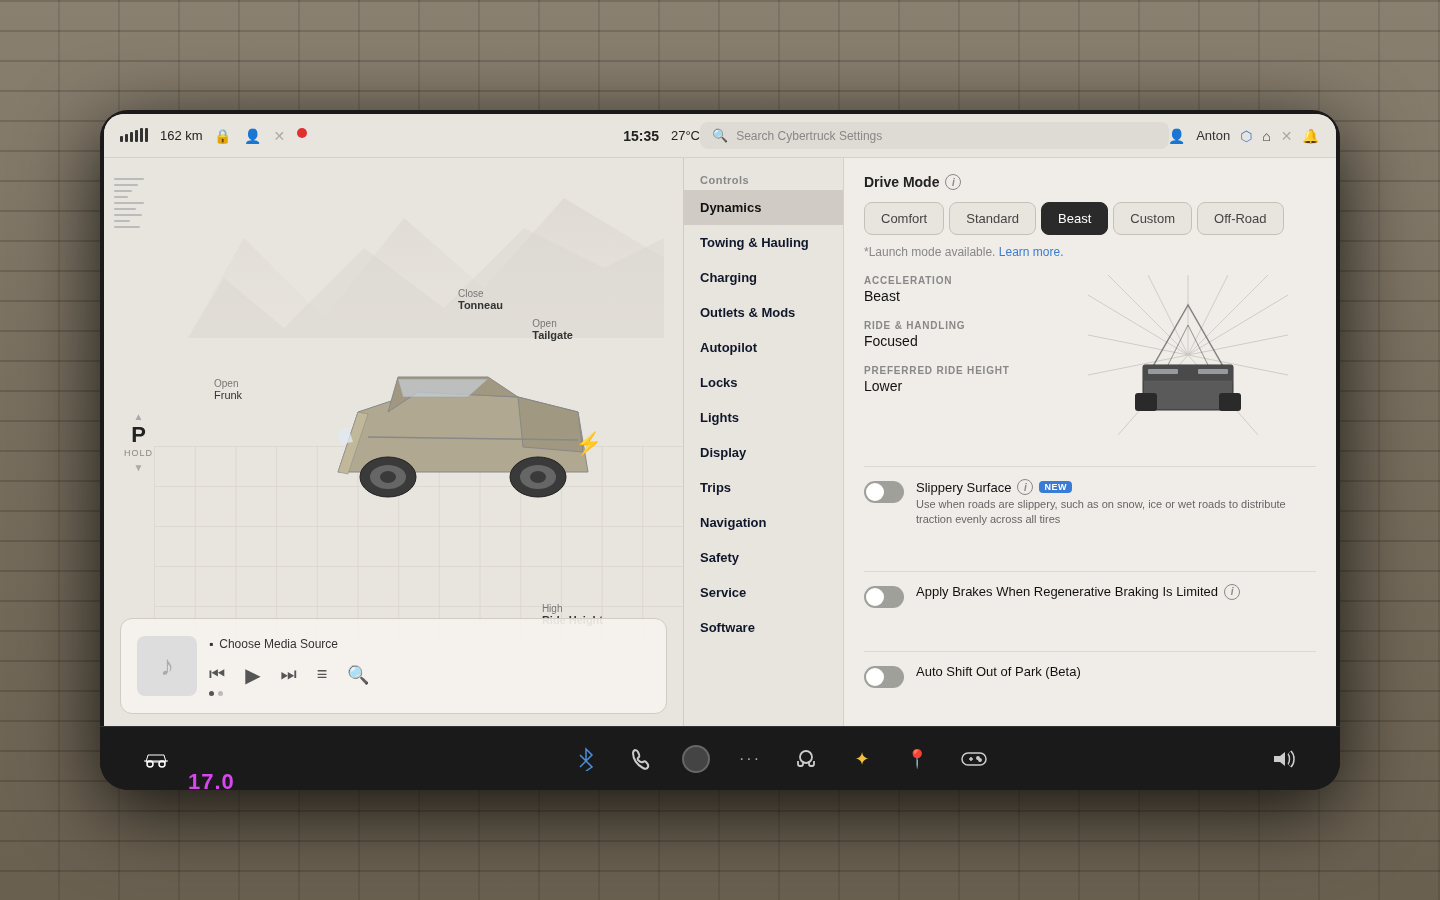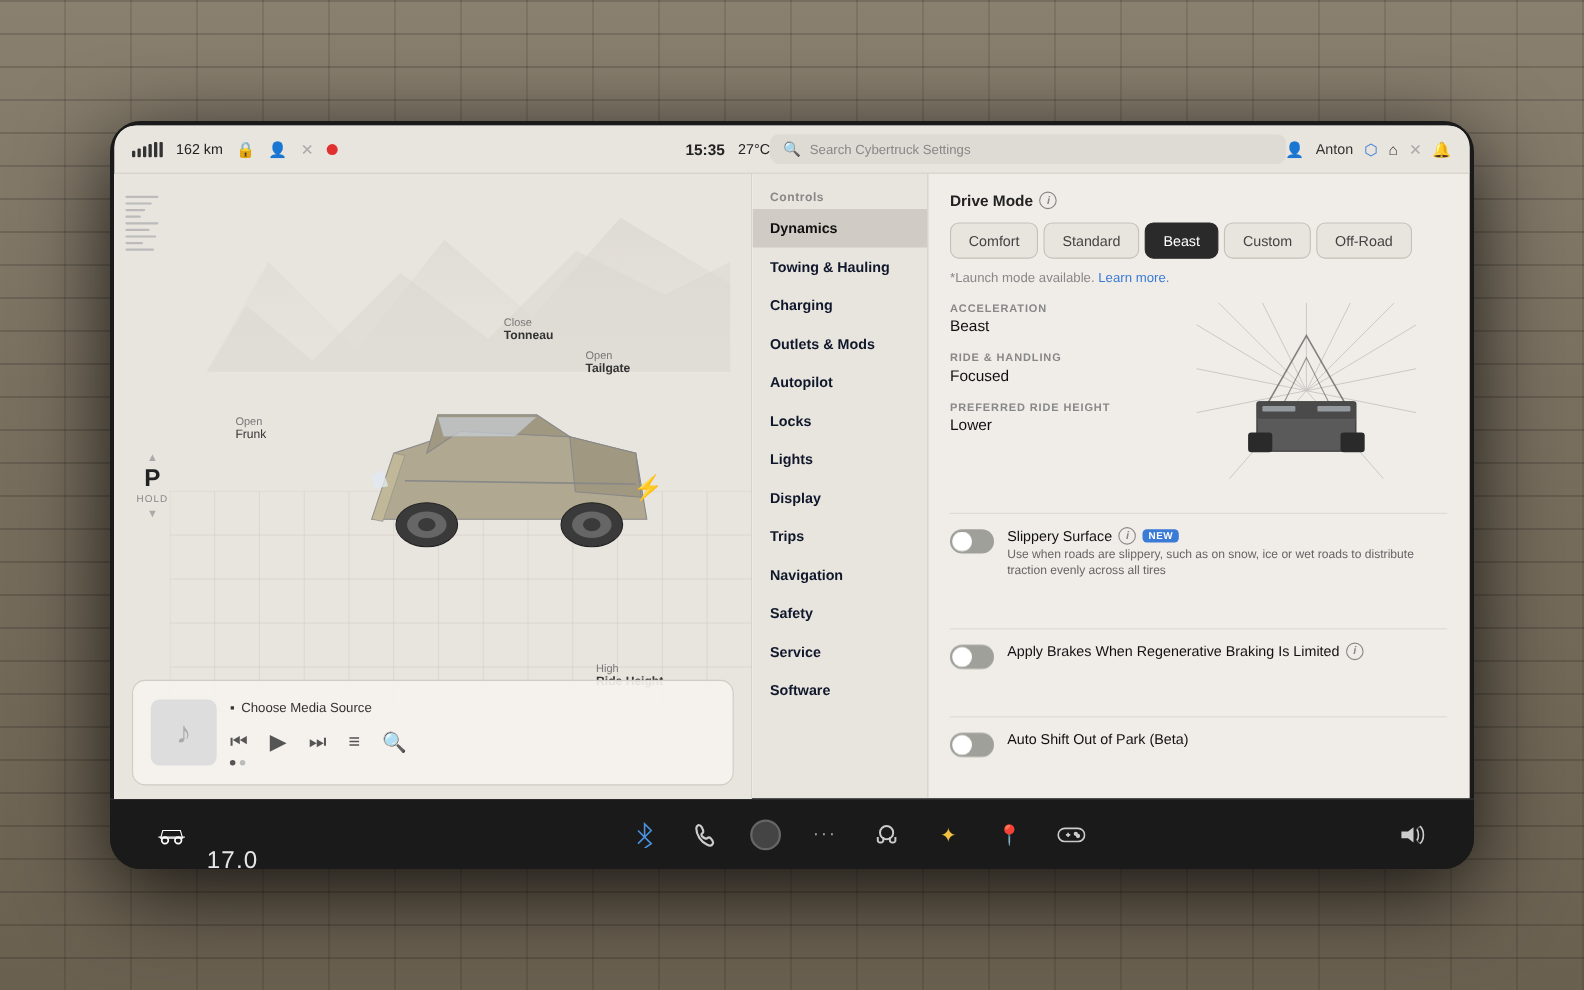--- a/index.html
+++ b/index.html
@@ -59,21 +59,21 @@
       align-items: center;
       height: 44px;
       background: #e8e4de;
       border-bottom: 1px solid #d5d0c8;
       padding: 0 16px;
       gap: 0;
     }
 
     .top-bar-left {
       display: flex;
-      align-items: center;
+      align-items: flex-start;
       gap: 12px;
       flex: 0 0 580px;
       font-size: 13px;
       color: #222;
     }
 
     .battery-bars {
       display: flex;
       gap: 2px;
       align-items: flex-end;
@@ -513,22 +513,22 @@
     .taskbar-right {
       flex: 0 0 80px;
       display: flex;
       align-items: center;
       justify-content: flex-end;
       gap: 8px;
     }
 
     .version-num {
       font-size: 22px;
-      font-weight: 400;
-      color: #e5e5e5;
+      font-weight: 700;
+      color: #d946ef;
       letter-spacing: 1px;
       margin-top: 47px;
     }
 
     .taskbar-icon {
       width: 32px;
       height: 32px;
       display: flex;
       align-items: center;
       justify-content: center;

